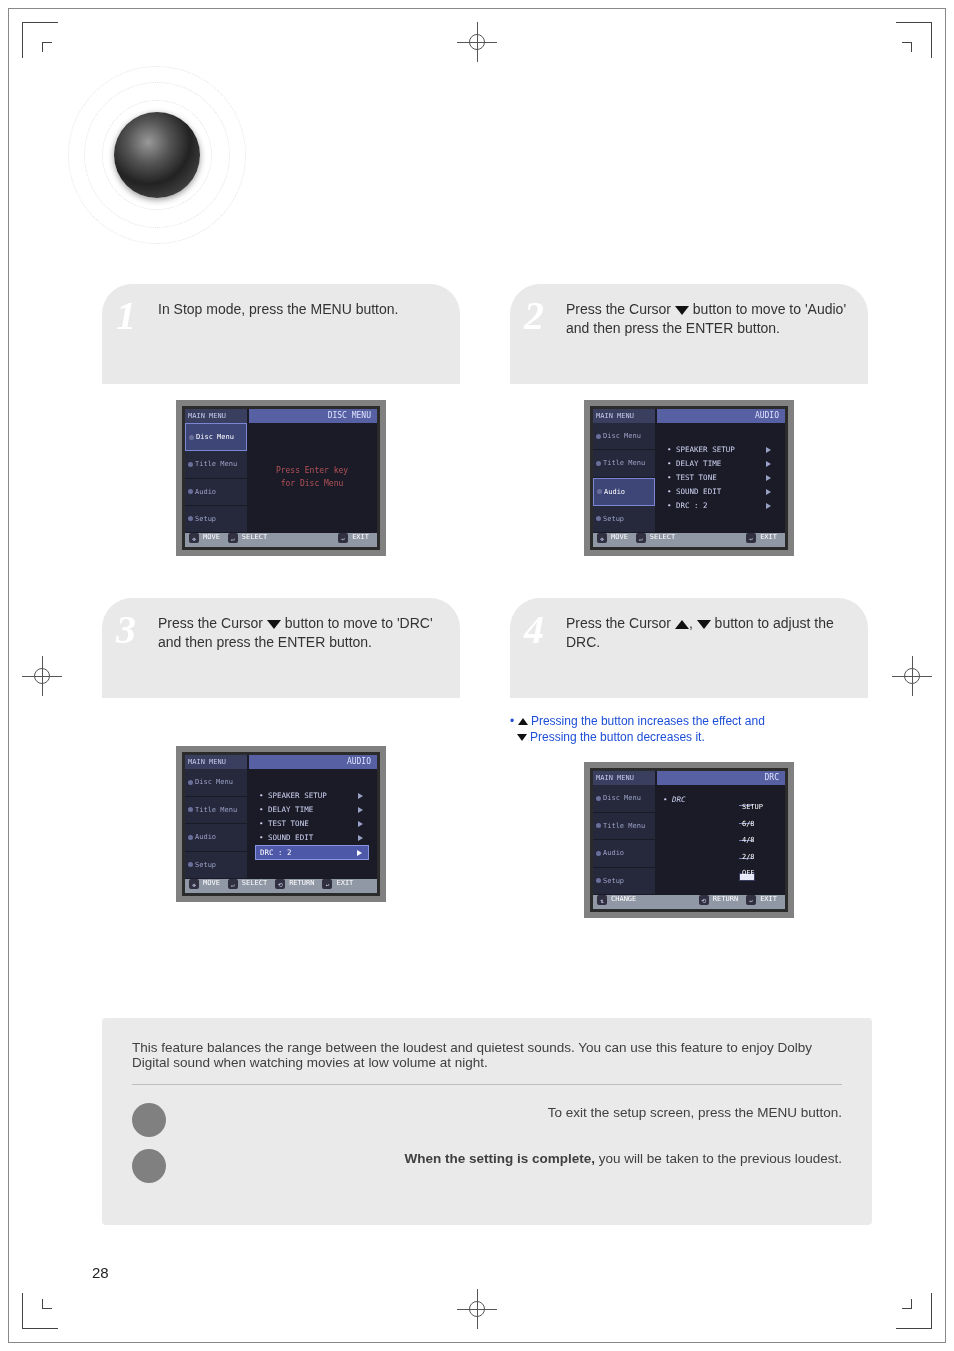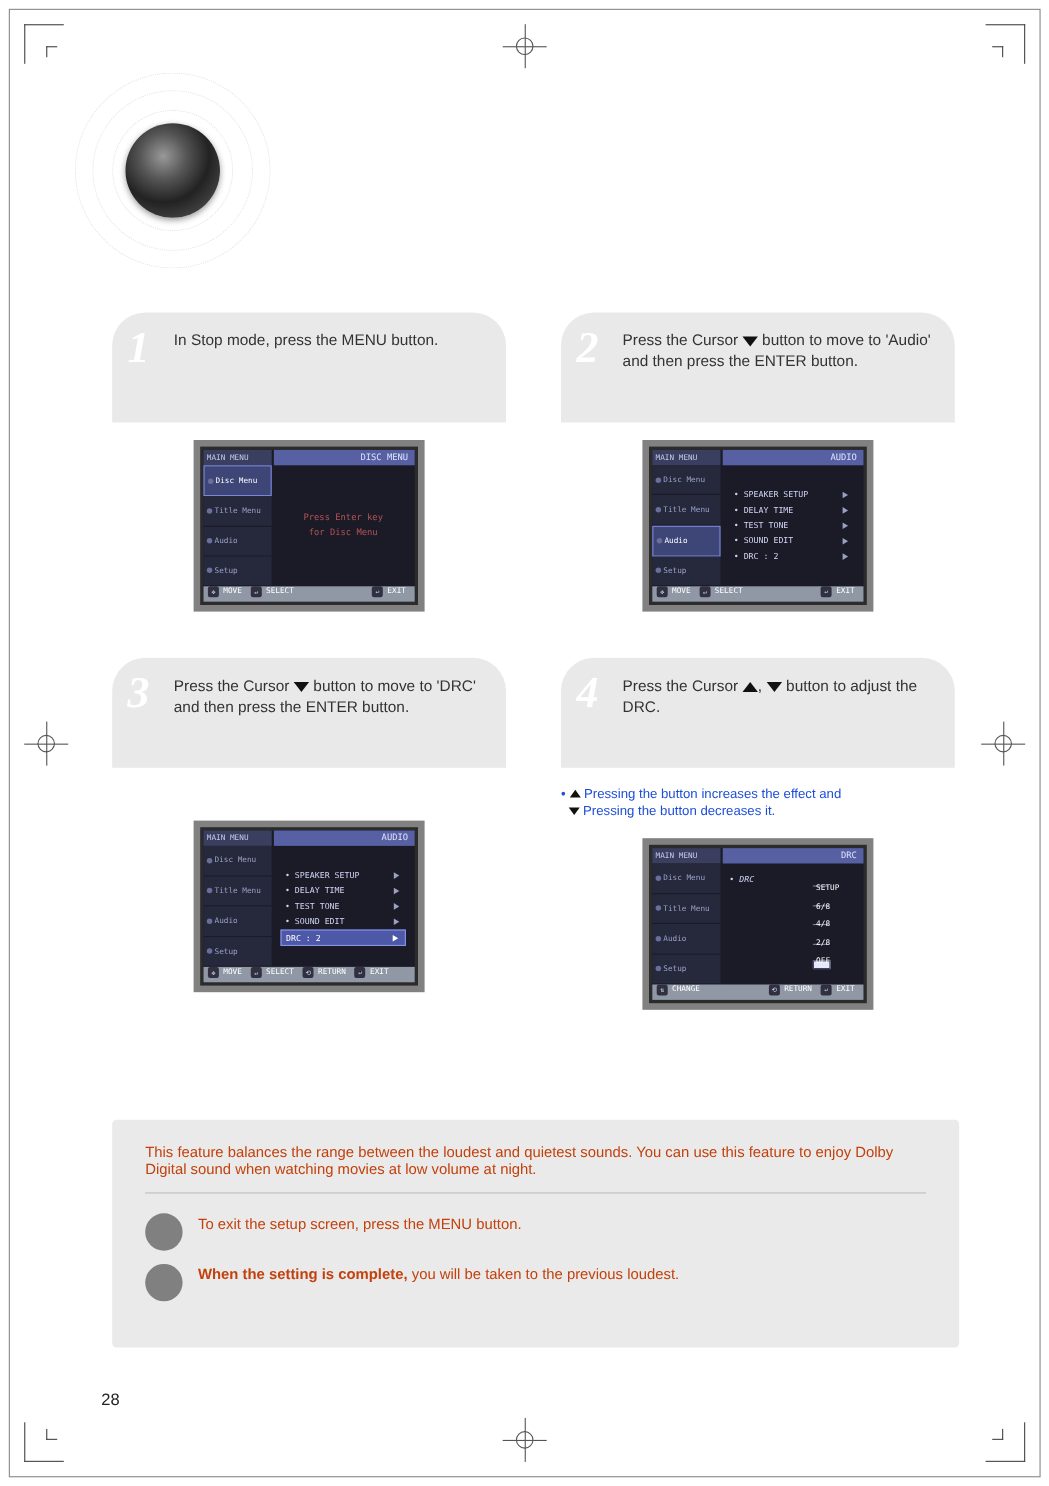--- a/index.html
+++ b/index.html
@@ -205,28 +205,28 @@
       position:absolute; left:84px; width:16px; height:8px; background:#e7e9f8; border:1px solid #3b3f62;
     }
 
     .bottom-panel {
       position:absolute;
       top: 1018px; left:102px; right:82px;
       background:#eaeaea;
       border-radius:4px;
       padding: 22px 30px 30px 30px;
       font-size: 13.5px;
-      color:#c2410c;
+      color:#404040;
     }
     .bottom-hr { border:none; border-top:1px solid #bdbdbd; margin:14px 0 18px; }
     .feature-row { display:flex; align-items:flex-start; gap:14px; margin-bottom:12px; }
     .feature-bullet {
       width:34px; height:34px; border-radius:50%; background:#808080; flex:none;
     }
-    .feature-text { flex:1; line-height:1.45; }
+    .feature-text { flex:1; line-height:1.45;text-align:right; }
     .bold-first { font-weight:bold; }
 
     .pagenum {
       position:absolute; bottom:70px; left:92px; font-size:15px; color:#222;
     }
   </style>
 </head>
 <body>
 
 <div class="page-border"></div>

